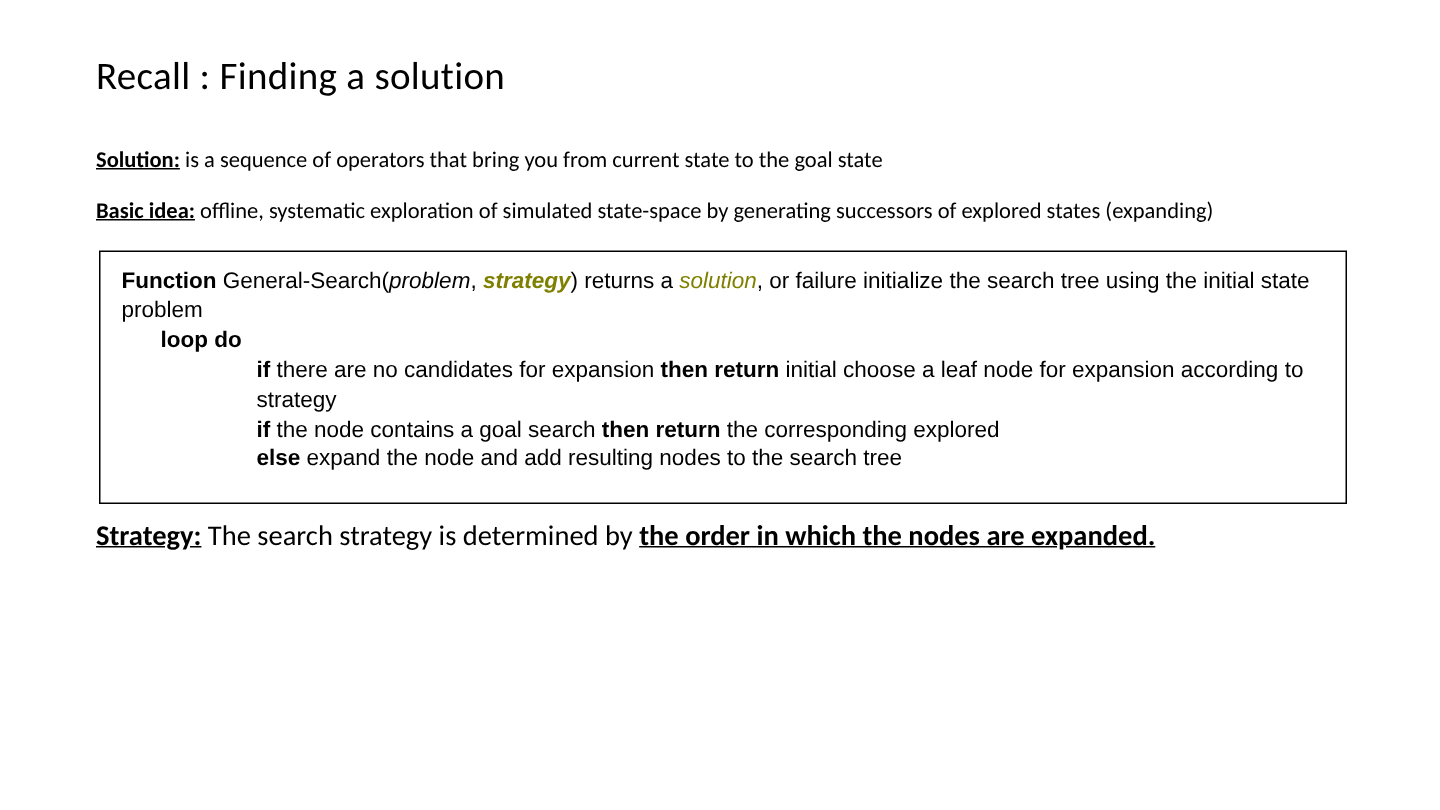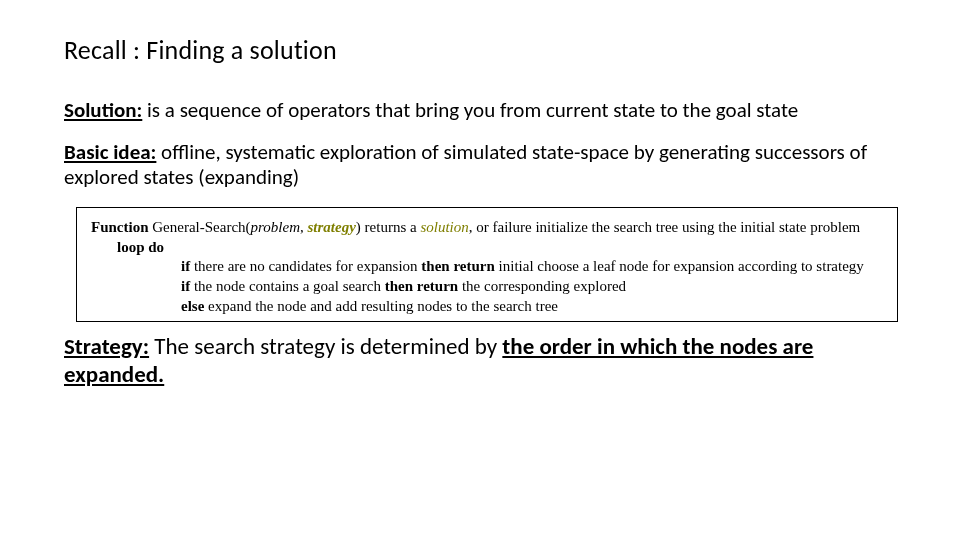--- a/index.html
+++ b/index.html
@@ -16,45 +16,45 @@
     padding: 34px 60px 0 64px;
   }
   h1.title {
     font-family: "Calibri Light", Calibri, "Segoe UI", Arial, sans-serif;
     font-weight: 400;
     font-size: 26px;
     margin: 0 0 32px 0;
     letter-spacing: 0.2px;
   }
   .para {
-    font-size: 21px;
+    font-size: 15px;
     line-height: 1.22;
     margin: 0 0 16px 0;
     font-weight: 400;
   }
   .mono-label {
     font-weight: 700;
     text-decoration: underline;
   }
   .algo-box {
     border: 1px solid #000;
-    margin: 6px 2px 10px 12px;
-    padding: 10px 14px 4px 14px;
-    font-family: Liberation Serif, serif;
+    margin: 6px 2px 10px 2px;
+    padding: 10px 14px 19px 14px;
+    font-family: Liberation Sans, sans-serif;
     font-size: 15px;
     line-height: 1.32;
   }
   .algo-box .b { font-weight: 700; }
   .algo-box .i { font-style: italic; }
   .algo-box .bi { font-weight: 700; font-style: italic; }
   .algo-box .olive { color: #7f7f00; }
   .ind1 { padding-left: 26px; display: block; }
   .ind2 { padding-left: 90px; display: block; }
   .strategy-line {
-    font-size: 23px;
+    font-size: 19px;
     line-height: 1.22;
     margin: 4px 0 0 0;
   }
   .dbl-under {
     text-decoration: underline;
     font-weight: 700;
   }
 </style>
 </head>
 <body>

